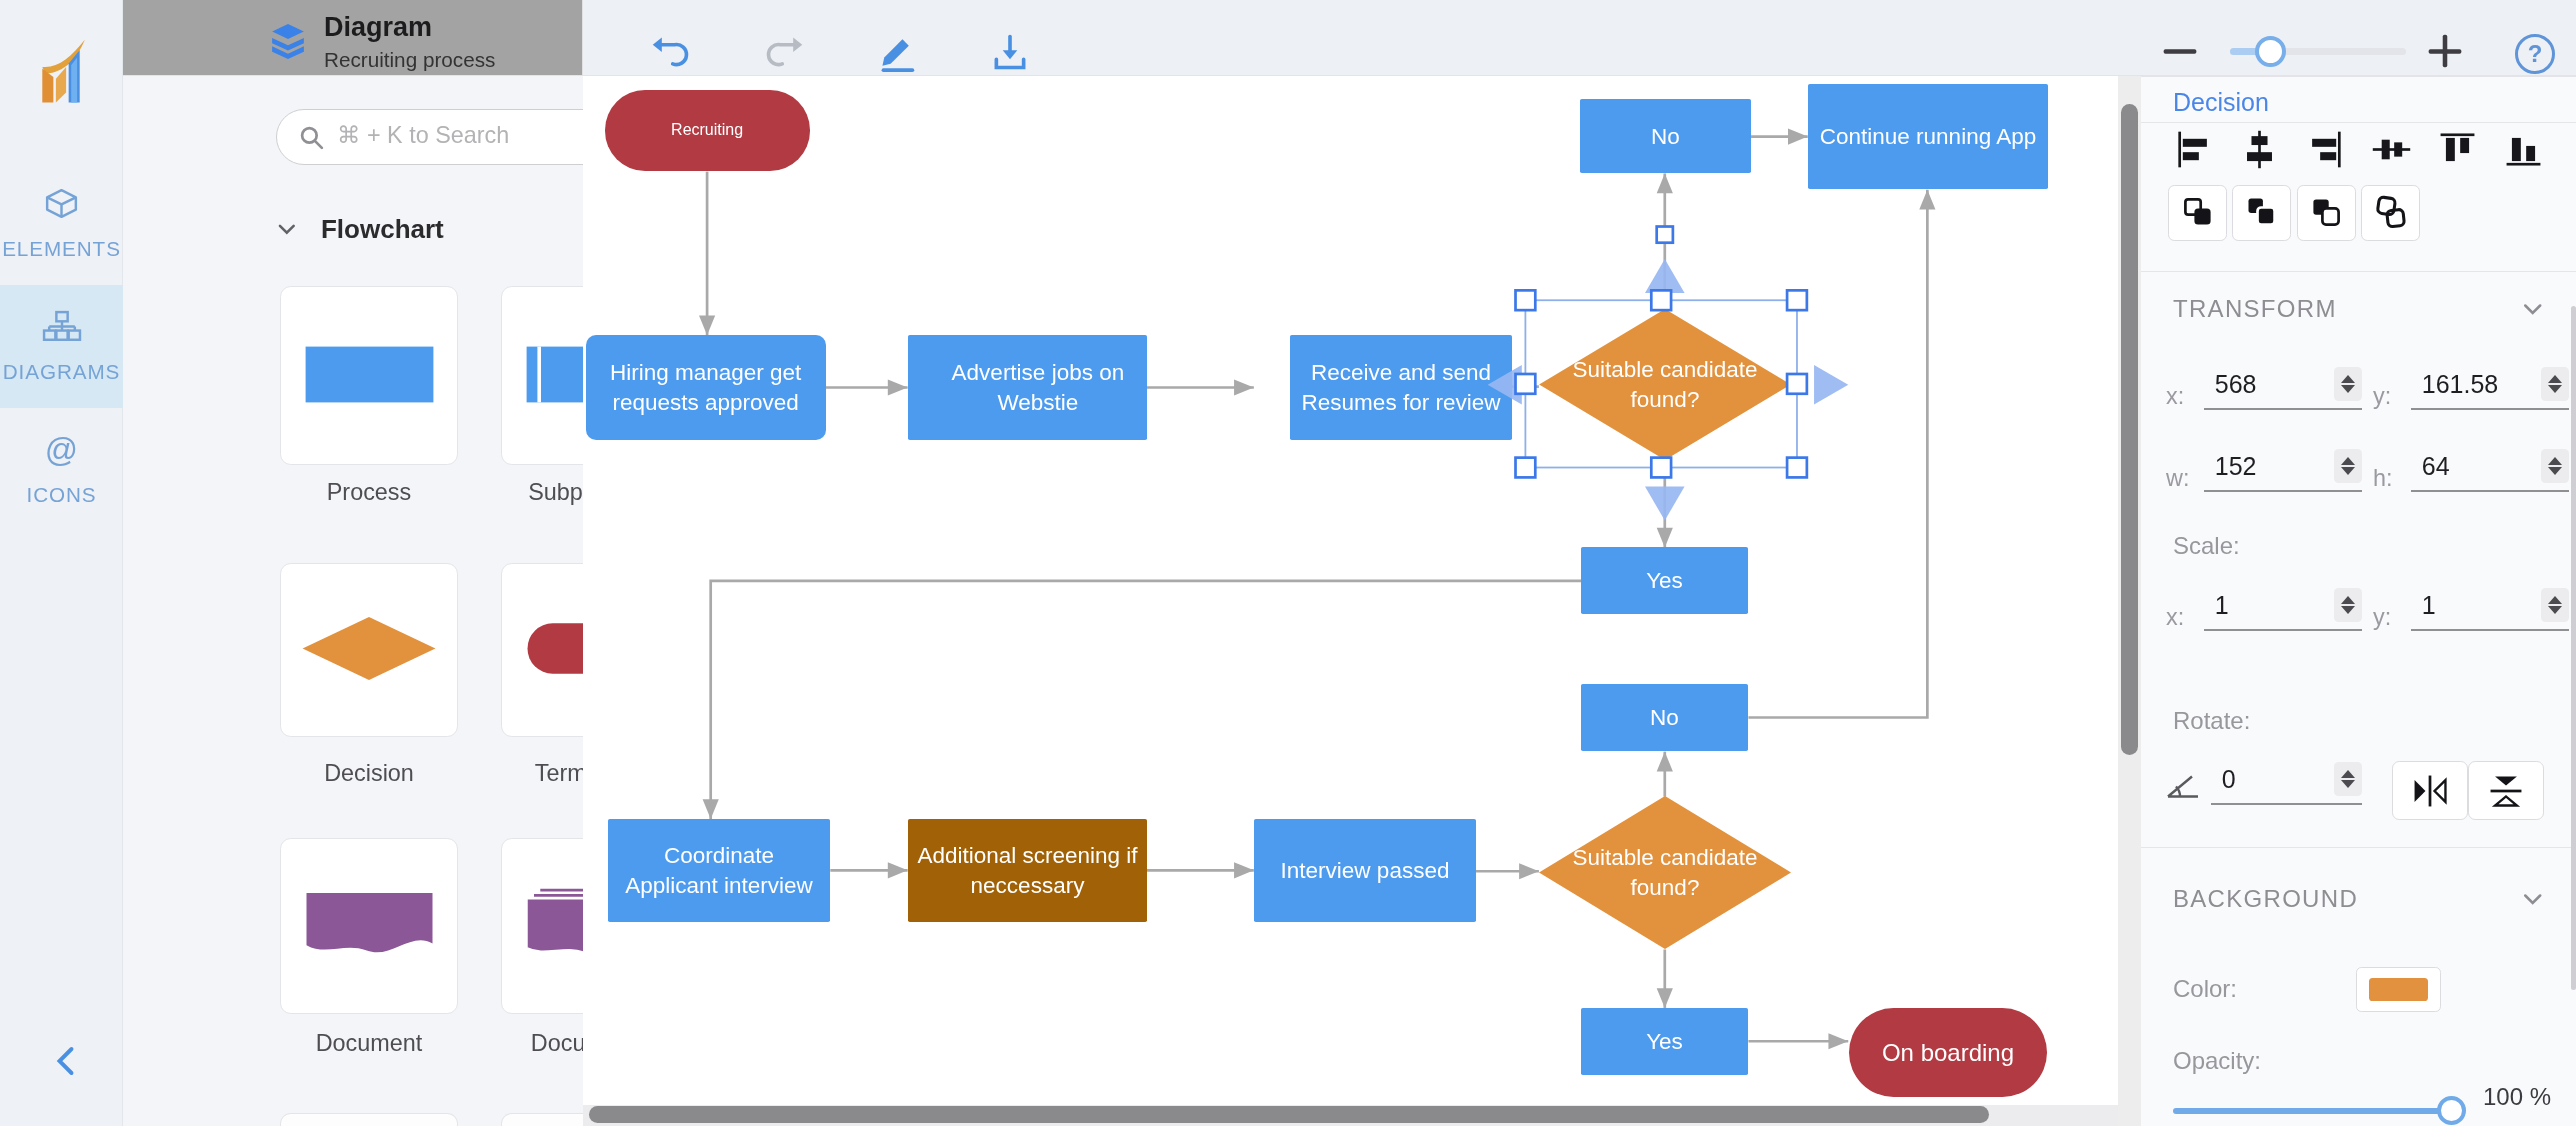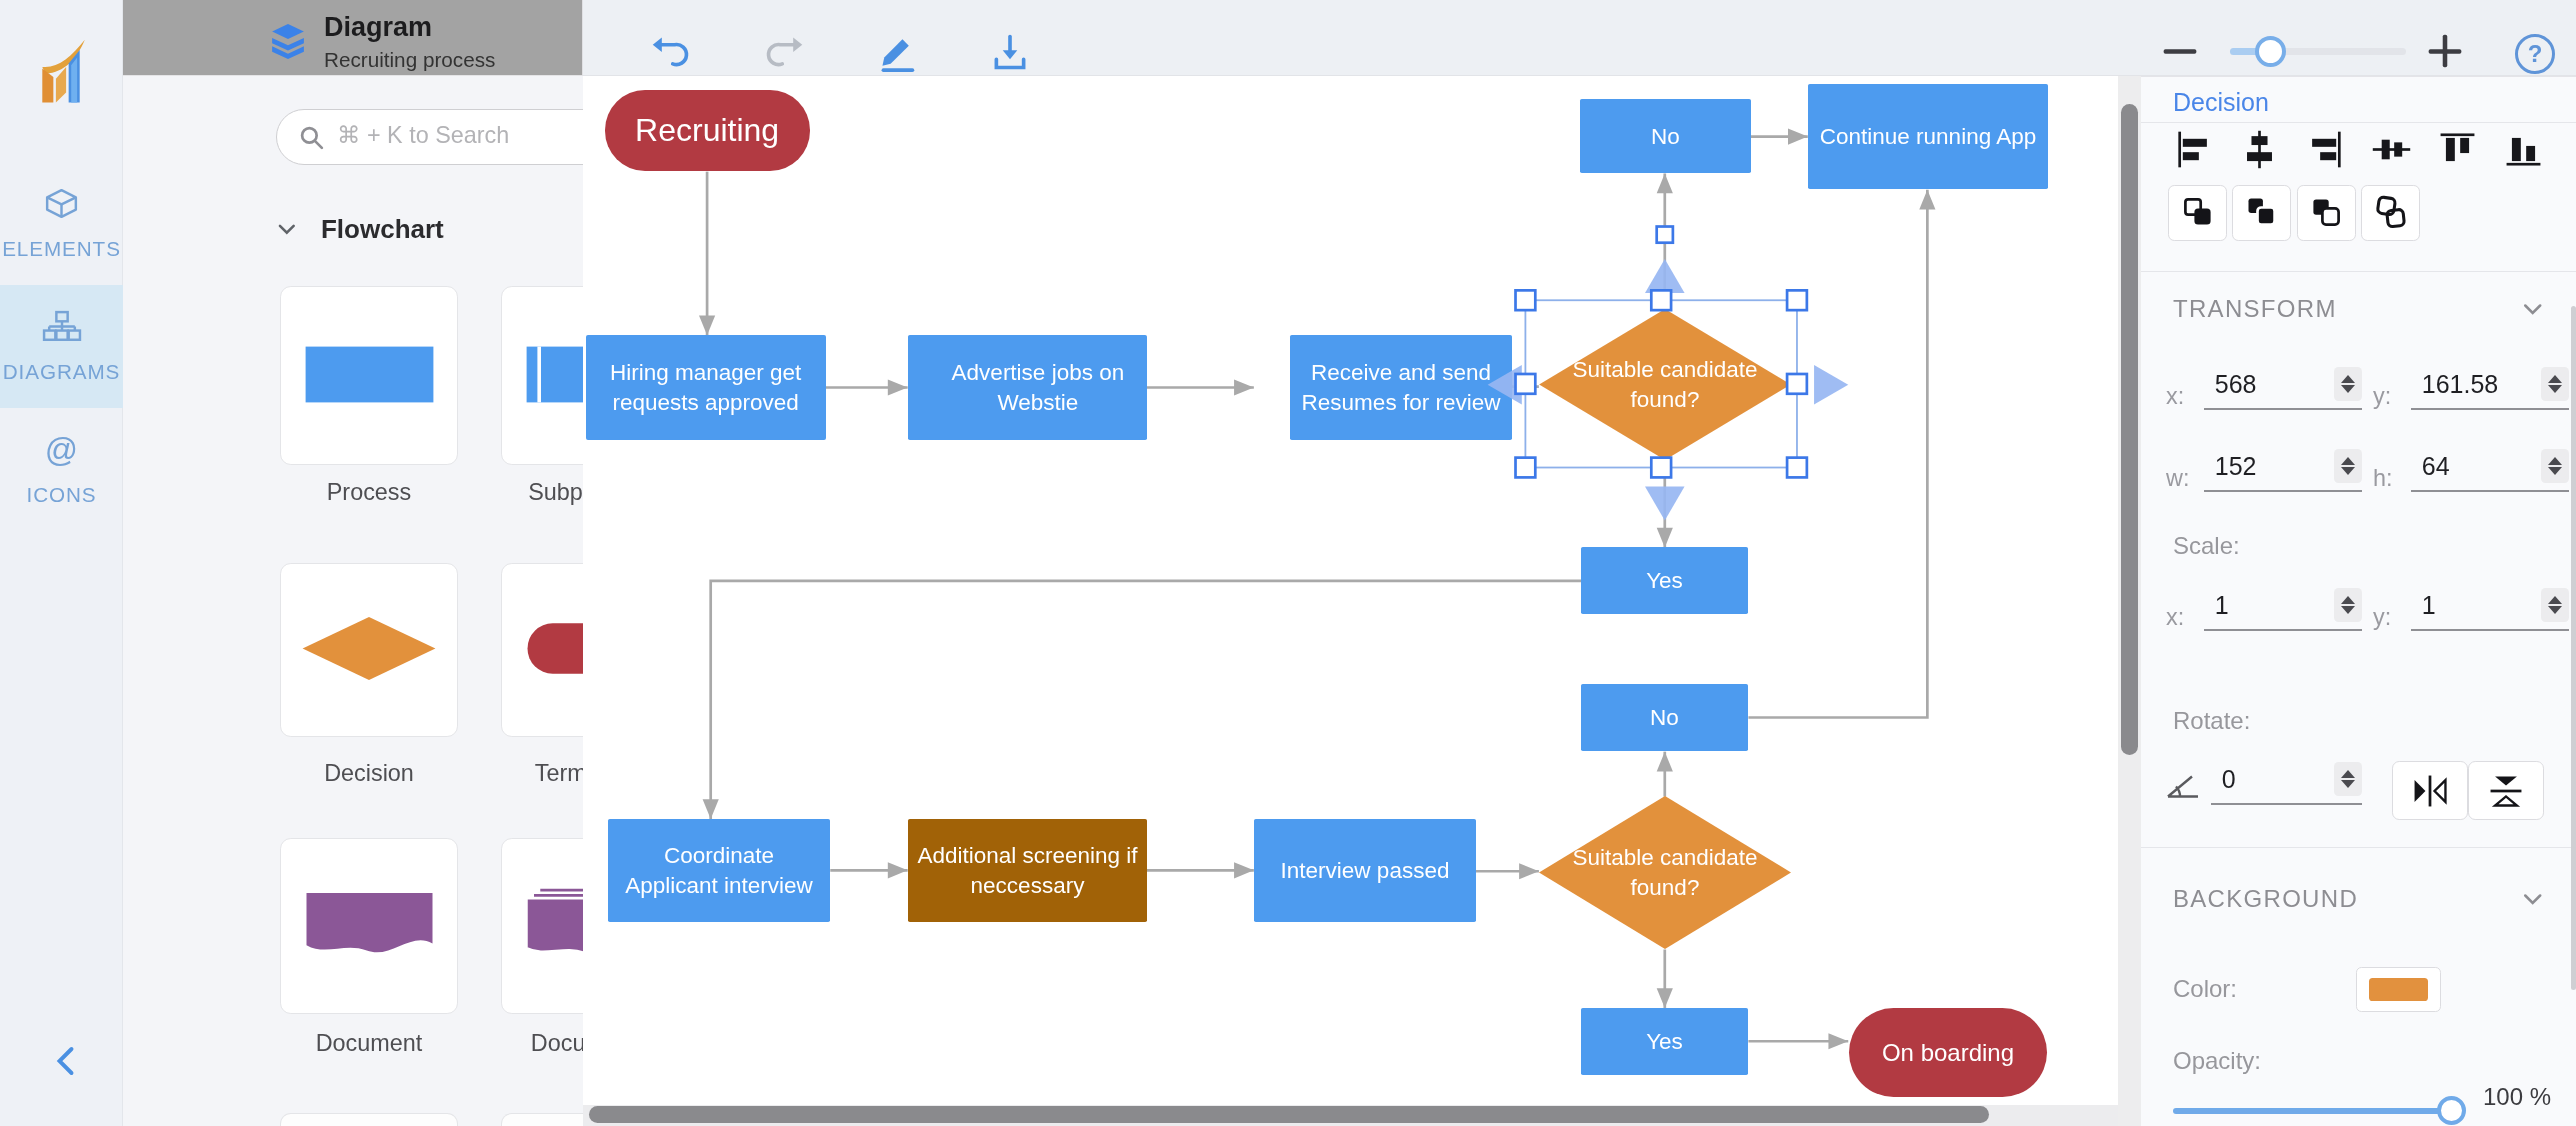--- a/index.html
+++ b/index.html
@@ -291,24 +291,24 @@
         <polyline points="1203,801 1203,751" fill="none" stroke="#a9a9a9" stroke-width="3"></polyline>
         <polygon points="1203,751 1194,773 1212,773" fill="#a9a9a9"></polygon>
         <polyline points="1296,713 1495,713 1495,126" fill="none" stroke="#a9a9a9" stroke-width="3"></polyline>
         <polygon points="1495,126 1486,148 1504,148" fill="#a9a9a9"></polygon>
         <polyline points="1203,971 1203,1036" fill="none" stroke="#a9a9a9" stroke-width="3"></polyline>
         <polygon points="1203,1036 1194,1014 1212,1014" fill="#a9a9a9"></polygon>
         <polyline points="1296,1073 1407,1073" fill="none" stroke="#a9a9a9" stroke-width="3"></polyline>
         <polygon points="1407,1073 1385,1064 1385,1082" fill="#a9a9a9"></polygon>
       </svg>
     <div id="nodelayer" style="position:absolute;left:0;top:0;width:1535px;height:1051px;">
-        <div class="node" style="left: 21.6px; top: 14.4px; width: 205px; height: 81px; background: rgb(178, 58, 66); border-radius: 40px; font-size: 32px;">
+        <div class="node" style="left: 21.6px; top: 14.4px; width: 205px; height: 81px; background: rgb(178, 58, 66); border-radius: 40px; font-size: 16px;">
           <span>Recruiting</span>
         </div>
-        <div class="node" style="left: 2.7px; top: 259px; width: 240px; height: 105px; background: rgb(77, 155, 239); border-radius: 2px; font-size: 22.5px;">
+        <div class="node" style="left: 2.7px; top: 259px; width: 240px; height: 105px; background: rgb(77, 155, 239); border-radius: 10px; font-size: 22.5px;">
           <span>Hiring manager get requests approved</span>
         </div>
         <div class="node" style="left: 325px; top: 259px; width: 239px; height: 105px; background: rgb(77, 155, 239); border-radius: 1.8px; font-size: 22.5px; padding-left: 28px;">
           <span>Advertise jobs on Webstie</span>
         </div>
         <div class="node" style="left: 671px; top: 259px; width: 222px; height: 105px; background: rgb(77, 155, 239); border-radius: 1.8px; font-size: 22.5px; margin-left: 36px;">
           <span>Receive and send Resumes for review</span>
         </div>
         <div class="node" style="left: 997px; top: 23.4px; width: 171px; height: 74px; background: rgb(77, 155, 239); border-radius: 1.8px; font-size: 22.5px;">
           <span>No</span>

